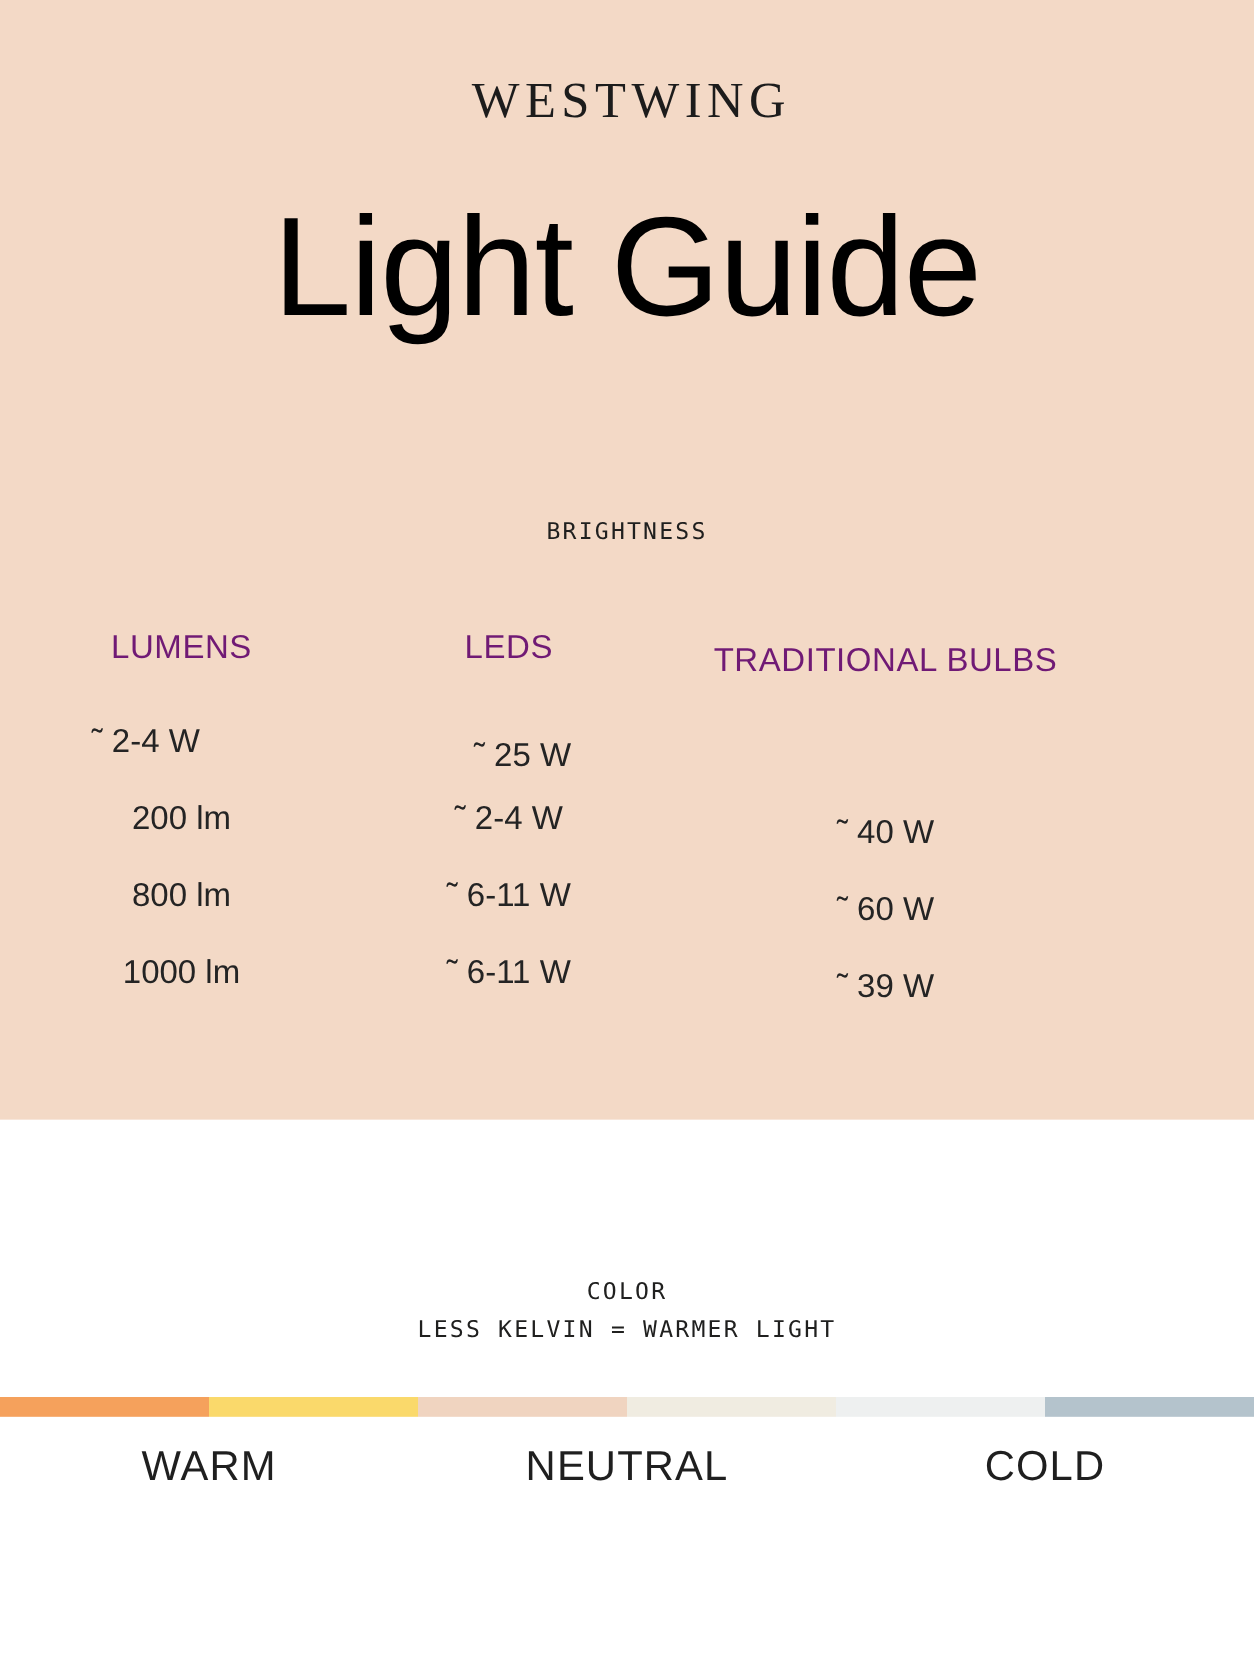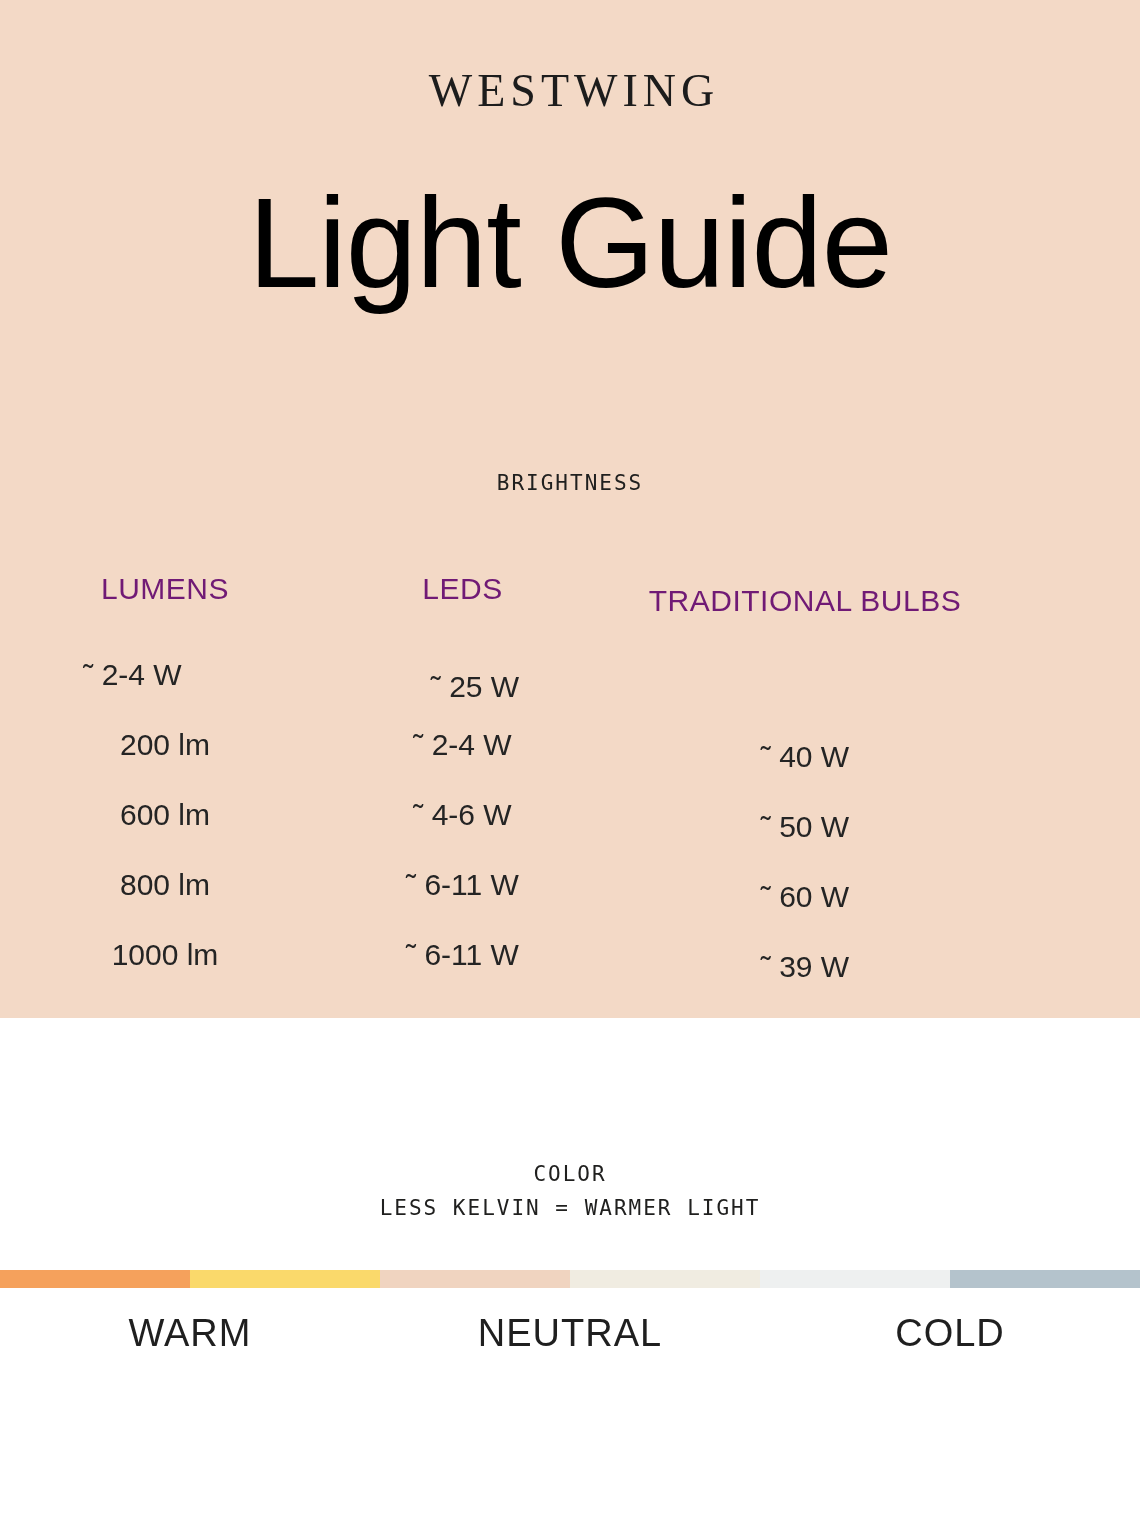--- a/index.html
+++ b/index.html
@@ -169,25 +169,20 @@
         <div class="t-col c3">TRADITIONAL BULBS</div>
       </div>
       <div class="t-row t-body">
         <div class="t-col c2">˜ 2-4 W</div>
         <div class="t-col c3">˜ 25 W</div>
       </div>
       <div class="t-row t-body">
         <div class="t-col c1">200 lm</div>
         <div class="t-col c2">˜ 2-4 W</div>
         <div class="t-col c3">˜ 40 W</div>
-      </div>
-      <div class="t-row t-body">
-        <div class="t-col c1">600 lm</div>
-        <div class="t-col c2">˜ 4-6 W</div>
-        <div class="t-col c3">˜ 50 W</div>
       </div>
       <div class="t-row t-body">
         <div class="t-col c1">800 lm</div>
         <div class="t-col c2">˜ 6-11 W</div>
         <div class="t-col c3">˜ 60 W</div>
       </div>
       <div class="t-row t-body">
         <div class="t-col c1">1000 lm</div>
         <div class="t-col c2">˜ 6-11 W</div>
         <div class="t-col c3">˜ 39 W</div>

